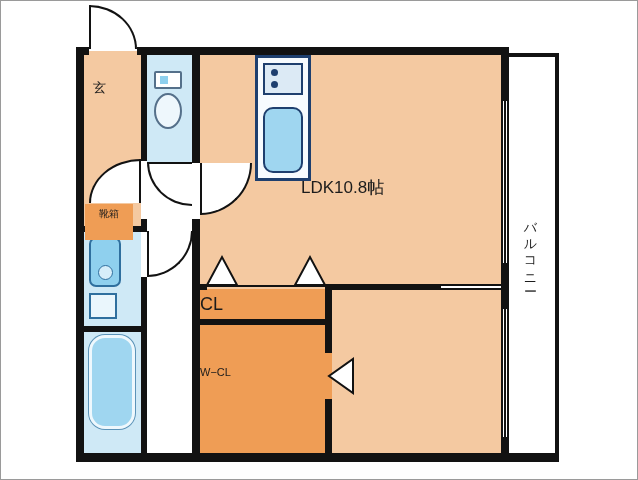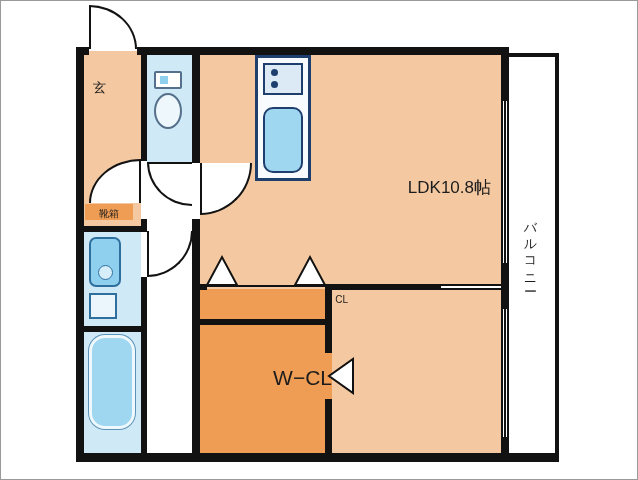--- a/index.html
+++ b/index.html
@@ -13,21 +13,21 @@
     overflow: hidden;
   }
   .abs { position: absolute; }
   .wall { position: absolute; background: #121212; }
   .fill { position: absolute; }
   .peach { background: #f4c9a1; }
   .orange { background: #ef9d55; }
   .aqua { background: #cfe9f6; }
   .arc { position: absolute; background: #fff; }
   .label { position: absolute; color: #1c1c1c; white-space: nowrap; }
-  .centered { text-align: right; }
+  .centered { text-align: left; }
   .v-label {
     writing-mode: vertical-rl;
     text-orientation: mixed;
     letter-spacing: 3px;
     font-size: 13px;
   }
   .window { position: absolute; background: #fff; border-left: 2px solid #121212; border-right: 2px solid #121212; }
   .window .pane { position: absolute; left: 1px; top: 0; width: 2px; height: 100%; background: #121212; }
   svg.overlay { position: absolute; left: 0; top: 0; pointer-events: none; }
 </style>
@@ -108,26 +108,26 @@
   <div class="abs" style="left:440px; top:283px; width:60px; height:6px; background:#fff; border-top:2px solid #121212; border-bottom:2px solid #121212;"></div>
 
   <div class="abs" style="left:206px; top:284px; width:118px; height:2px; background:#121212;"></div>
 
   <svg class="overlay" width="638" height="480" viewBox="0 0 638 480">
     <polygon points="206,284 236,284 221,256" fill="#ffffff" stroke="#121212" stroke-width="2"></polygon>
     <polygon points="294,284 324,284 309,256" fill="#ffffff" stroke="#121212" stroke-width="2"></polygon>
     <polygon points="352,358 352,392 328,375" fill="#ffffff" stroke="#121212" stroke-width="2"></polygon>
   </svg>
 
-  <div class="abs" style="left:84px; top:203px; width:48px; height:16px; background:#ef9d55; line-height:19px; text-align:center; font-size:10px; color:#1c1c1c;">靴箱</div>
+  <div class="abs" style="left:84px; top:203px; width:48px; height:36px; background:#ef9d55; line-height:19px; text-align:center; font-size:10px; color:#1c1c1c;">靴箱</div>
 
   <div class="label" style="left:92px; top:78px; font-size:13px;">玄</div>
 
   <div class="label centered" style="left:300px; top:175px; width:190px; font-size:17px;">LDK10.8帖</div>
 
-  <div class="label centered" style="left:199px; top:293px; width:148px; font-size:10px;">CL</div>
+  <div class="label centered" style="left:199px; top:293px; width:148px; font-size:18px;">CL</div>
 
-  <div class="label centered" style="left:199px; top:365px; width:132px; font-size:21px;">W−CL</div>
+  <div class="label centered" style="left:199px; top:365px; width:132px; font-size:11px;">W−CL</div>
 
 
   <div class="label v-label" style="left:520px; top:212px; height:130px;">バルコニー</div>
 
 </div>
 
 </body></html>

